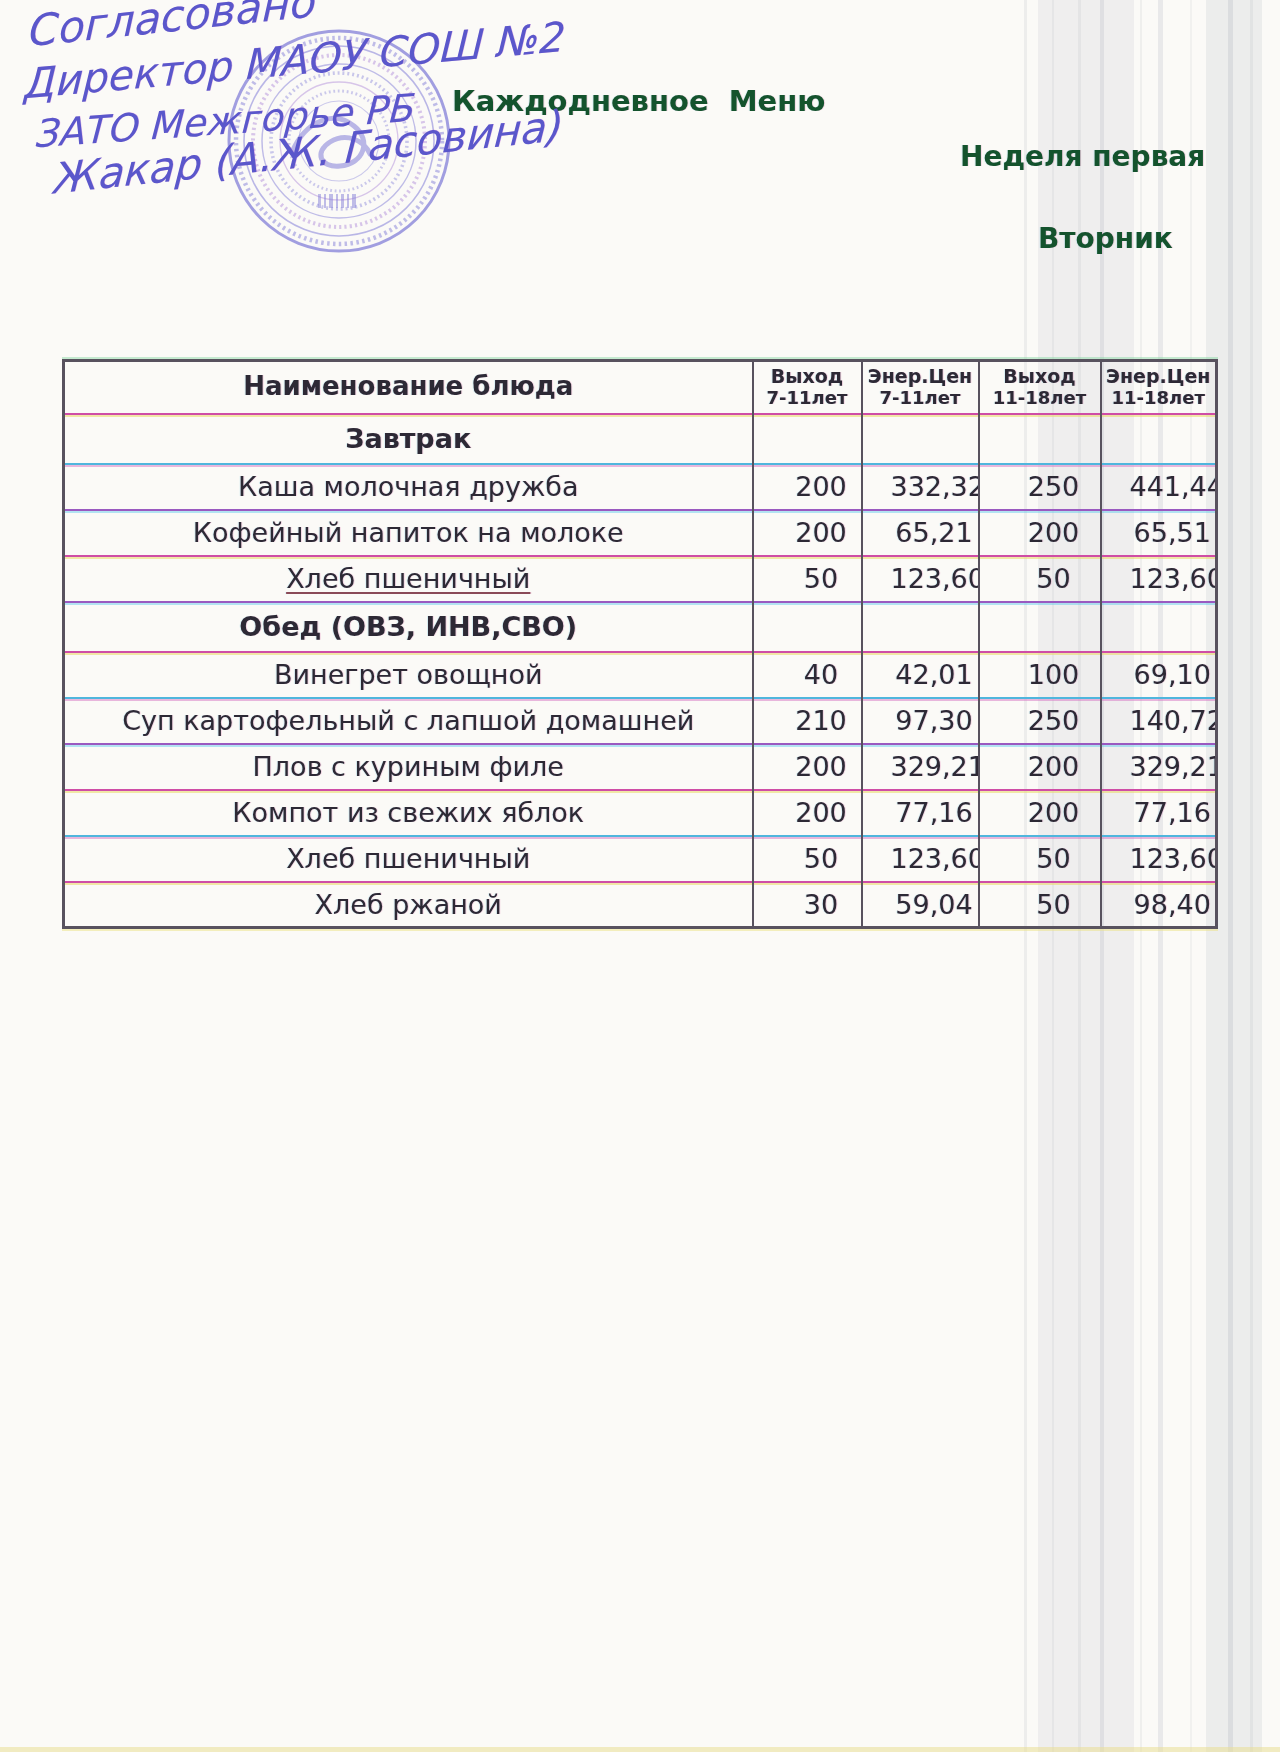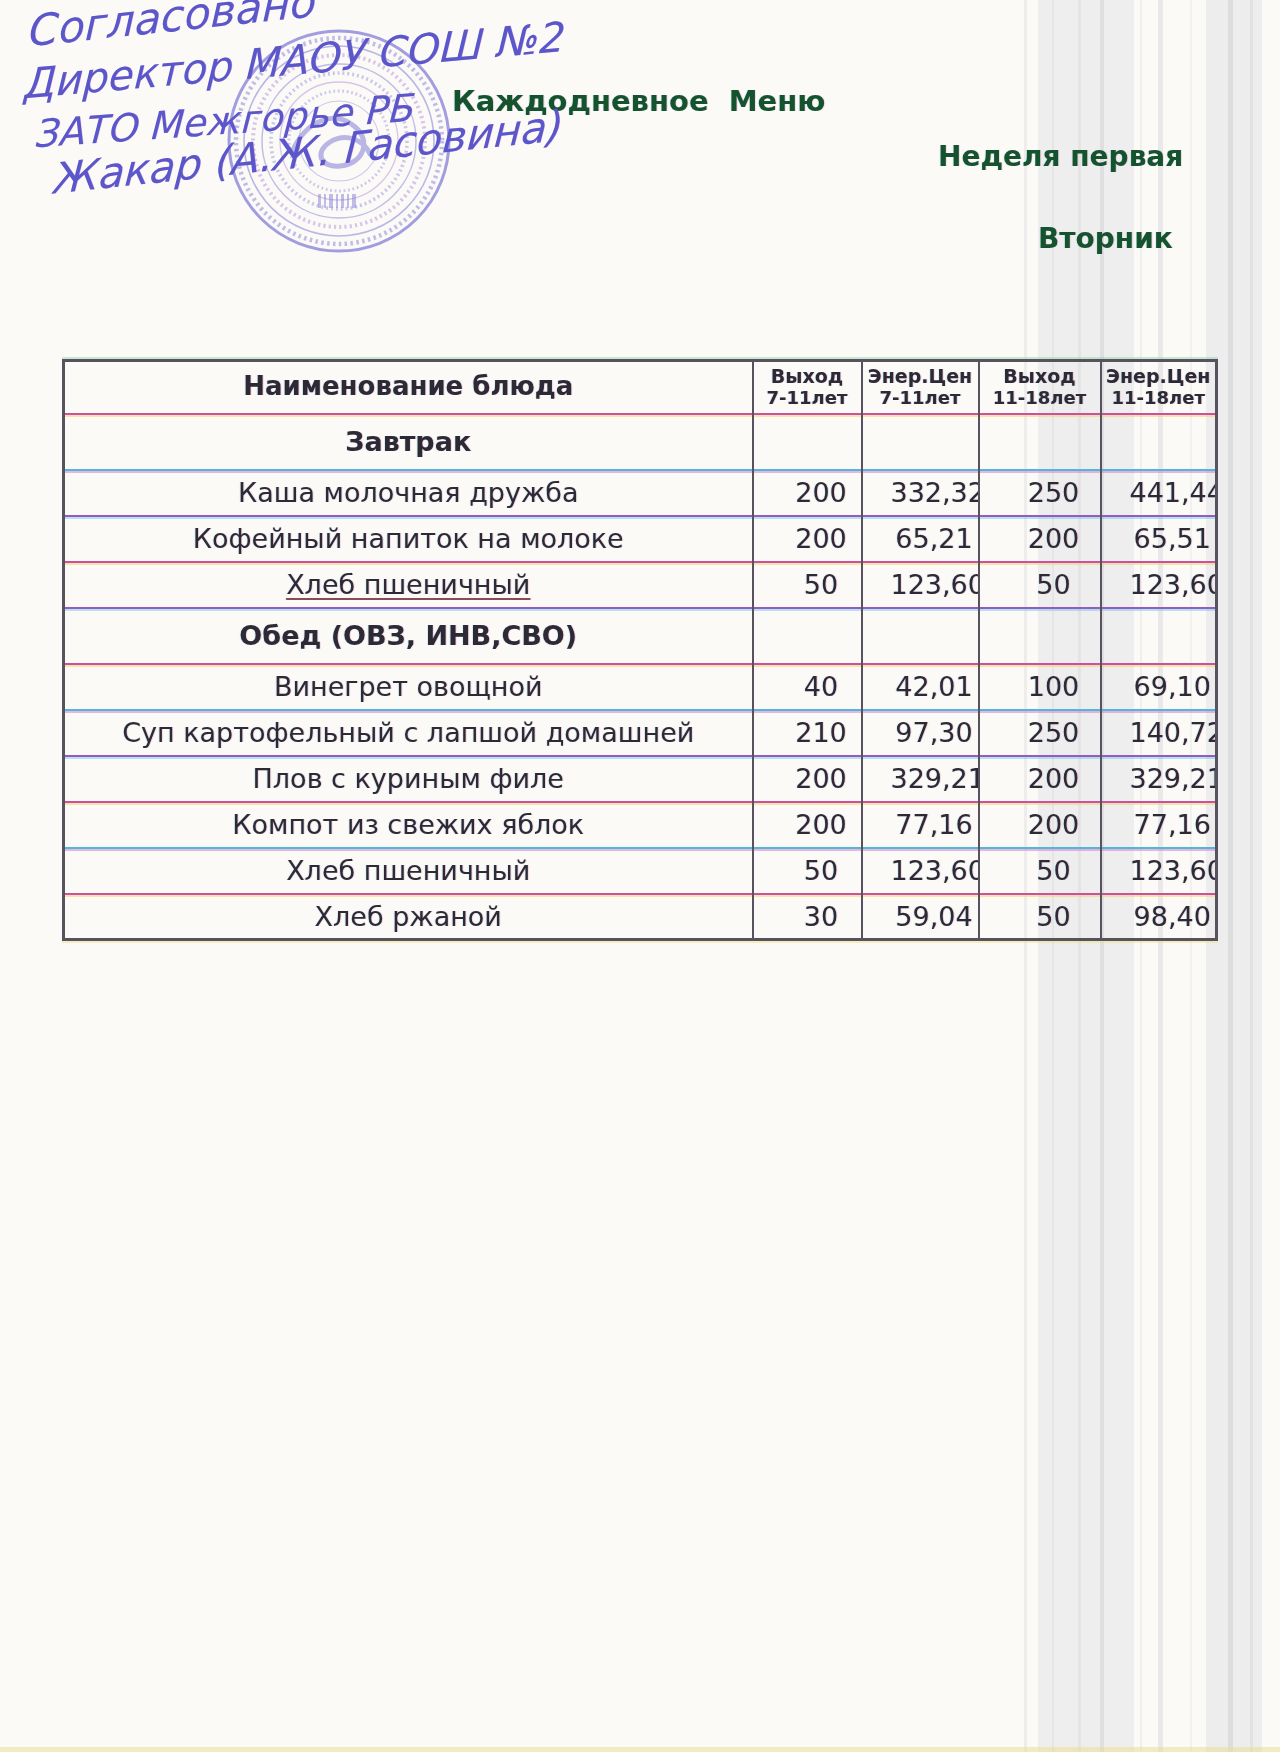--- a/index.html
+++ b/index.html
@@ -33,38 +33,38 @@
   .hw2 { left:26px;  top:60px;  font-size:41px; transform:rotate(-5deg) skewX(-8deg); }
   .hw3 { left:38px;  top:112px; font-size:38px; transform:rotate(-4deg) skewX(-8deg); }
   .hw4 { left:56px;  top:154px; font-size:42px; transform:rotate(-6deg) skewX(-10deg); }
   
   .stamp { position:absolute; left:222px; top:24px; width:234px; height:234px;
     z-index:5; opacity:0.82; filter:blur(0.4px); }
   
   .ttl { position:absolute; font-weight:bold; color:#14532d;
     text-shadow:1px 0 0 rgba(205,40,130,0.15), -1px 0 0 rgba(60,190,230,0.15); }
   .main-title { left:452px; top:84px;  font-size:29px; word-spacing:10px; }
-  .week-title { left:938px; top:140px; font-size:28px; }
+  .week-title { left:960px; top:140px; font-size:28px; }
   .day-title  { left:1038px; top:222px; font-size:28px; }
   
   table.menu { position:absolute; left:62px; top:359px; width:1153px;
     border-collapse:collapse; table-layout:fixed; z-index:2;
     border:3px solid #58525e;
     box-shadow:0 -2px 0 rgba(130,215,160,0.45), 0 2px 0 rgba(235,225,130,0.5); }
   col.c0 { width:689px; } col.c1 { width:109px; } col.c2 { width:117px; }
   col.c3 { width:122px; } col.c4 { width:116px; }
   td, th { border-left:2px solid #58525e; text-align:center; vertical-align:middle;
     overflow:hidden;
     text-shadow:1px 0 0 rgba(205,40,130,0.16), -1px 0 0 rgba(60,190,230,0.16); }
   td:first-child, th:first-child { border-left:none; }
   th { height:53px; font-weight:bold; }
   th .h1 { font-size:19px; line-height:1.15; }
   th .h2 { font-size:18px; line-height:1.15; }
   th.name-h .h1 { font-size:26px; }
-  tr.sec td { height:56px; font-weight:bold; font-size:27px; }
+  tr.sec td { height:50px; font-weight:bold; font-size:27px; }
   tr.dish td { height:46px; font-size:27px; }
   td.num { font-size:26px;padding-left:28px; }
   
   tr.lA > td { border-top:2px solid #cf4da6; box-shadow:inset 0 2px 0 rgba(234,215,100,0.55); }
   tr.lB > td { border-top:2px solid #9a59c0; box-shadow:inset 0 2px 0 rgba(88,200,234,0.45); }
   tr.lC > td { border-top:2px solid #4fb6dd; box-shadow:inset 0 2px 0 rgba(214,113,194,0.5); }
   .u { text-decoration:underline; text-decoration-thickness:2px; text-underline-offset:4px;
     text-decoration-color:#8a4a58; }
 </style>
 </head>

